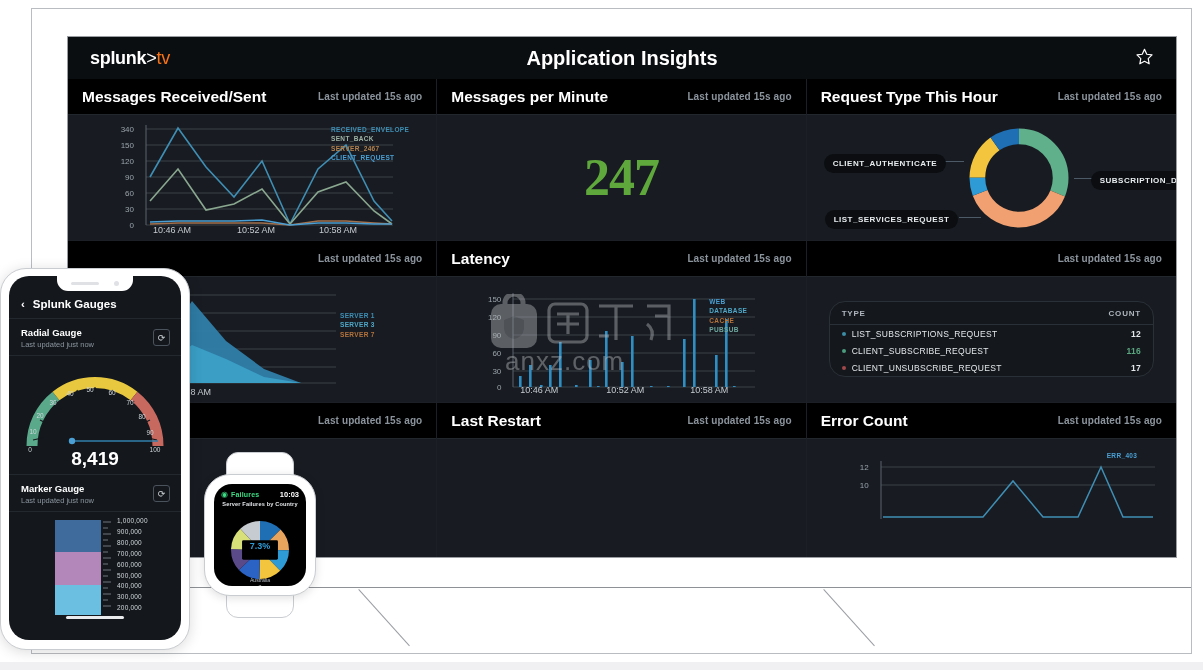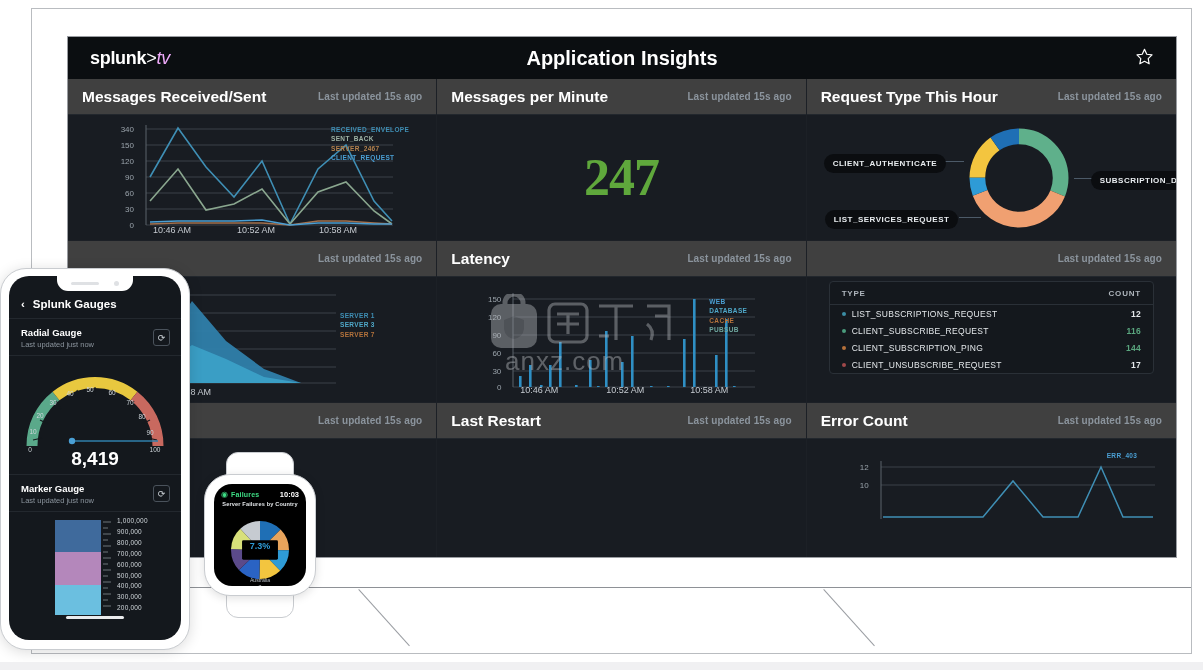--- a/index.html
+++ b/index.html
@@ -28,33 +28,33 @@
   .stand-leg{position:absolute;height:1px;background:#9b9ea3;transform-origin:0 0;}
 
   
   #dash{position:absolute;inset:0;background:#0d1014;overflow:hidden;}
   #topbar{
     height:42px;background:#0b0e11;display:flex;align-items:center;
     padding:0 22px;position:relative;
   }
   .logo{font-size:18px;font-weight:700;color:#ffffff;letter-spacing:-.3px;}
   .logo .gt{color:#ffffff;font-weight:400;}
-  .logo .tv{color:#f0abfc;font-weight:400;font-style:italic;}
+  .logo .tv{color:#f97316;font-weight:400;}
   #dash-title{
     position:absolute;left:0;right:0;text-align:center;
     font-size:20px;font-weight:700;color:#ffffff;pointer-events:none;
   }
   #star-btn{margin-left:auto;color:#ffffff;font-size:19px;line-height:1;z-index:2;cursor:pointer;}
 
   .grid{display:grid;grid-template-columns:1fr 1fr 1fr;}
   .panel{position:relative;border-right:1px solid #1c2026;border-bottom:1px solid #1c2026;background:#14181d;}
   .panel:nth-child(3n){border-right:none;}
   .panel-head{
     height:35px;display:flex;align-items:center;padding:0 14px;
-    background:#404040;border-bottom:1px solid #22272d;
+    background:#000000;border-bottom:1px solid #22272d;
   }
   .panel-title{font-size:15.5px;font-weight:700;color:#ffffff;}
   .panel-upd{margin-left:auto;font-size:10px;color:#8b949d;letter-spacing:.1px;font-weight:bold;}
   .panel-body{position:relative;height:125px;background:#181c22;}
 
   
   .ytick{position:absolute;right:0;font-size:8px;color:#9aa3ab;transform:translateY(-50%);}
   .xtick{position:absolute;font-size:9px;color:#c6cbd1;transform:translateX(-50%);}
   .legend{position:absolute;font-size:6.5px;letter-spacing:.35px;line-height:1.45;font-weight:600;}
 
@@ -66,22 +66,22 @@
 
   
   .dlabel{
     position:absolute;background:#0b0d10;color:#e8ecef;font-size:8px;font-weight:600;
     letter-spacing:.5px;padding:5px 9px;border-radius:11px;white-space:nowrap;
   }
   .dlead{position:absolute;height:1px;background:#4c5a68;}
 
   
   .tbl{
-    position:absolute;left:22px;top:4px;right:22px;
-    border:1px solid #2a3037;border-radius:4px;overflow:hidden;background:#14181d;
+    position:absolute;left:22px;top:24px;right:22px;
+    border:1px solid #2a3037;border-radius:16px;overflow:hidden;background:#14181d;
   }
   .tbl-head{display:flex;padding:7px 12px 6px;font-size:8px;color:#aeb5bc;letter-spacing:.8px;font-weight:600;border-bottom:1px solid #2a3037;}
   .tbl-row{display:flex;align-items:center;padding:3.5px 12px;font-size:8.5px;color:#e3e7ea;letter-spacing:.3px;}
   .dot{width:4px;height:4px;border-radius:50%;margin-right:6px;flex:0 0 auto;}
   .cnt{margin-left:auto;font-weight:600;}
 
   
   #phone{
     position:absolute;left:0px;top:268px;width:190px;height:382px;
     background:#ffffff;border:1.5px solid #c9ccd0;border-radius:26px;box-sizing:border-box;
@@ -325,25 +325,20 @@
                   <i class="dot" style="background:#3b8ea5"></i>
                   <span>LIST_SUBSCRIPTIONS_REQUEST</span>
                   <span class="cnt" style="color:#e3e7ea">12</span>
                 </div>
                 <div class="tbl-row">
                   <i class="dot" style="background:#4a9c7d"></i>
                   <span>CLIENT_SUBSCRIBE_REQUEST</span>
                   <span class="cnt" style="color:#5aa57e">116</span>
                 </div>
                 <div class="tbl-row">
-                  <i class="dot" style="background:#b5713a"></i>
-                  <span>CLIENT_SUBSCRIPTION_PING</span>
-                  <span class="cnt" style="color:#5aa57e">144</span>
-                </div>
-                <div class="tbl-row">
                   <i class="dot" style="background:#a0484a"></i>
                   <span>CLIENT_UNSUBSCRIBE_REQUEST</span>
                   <span class="cnt" style="color:#e3e7ea">17</span>
                 </div>
               </div>
             </div>
           </div>
 
           <div class="panel">
             <div class="panel-head">

